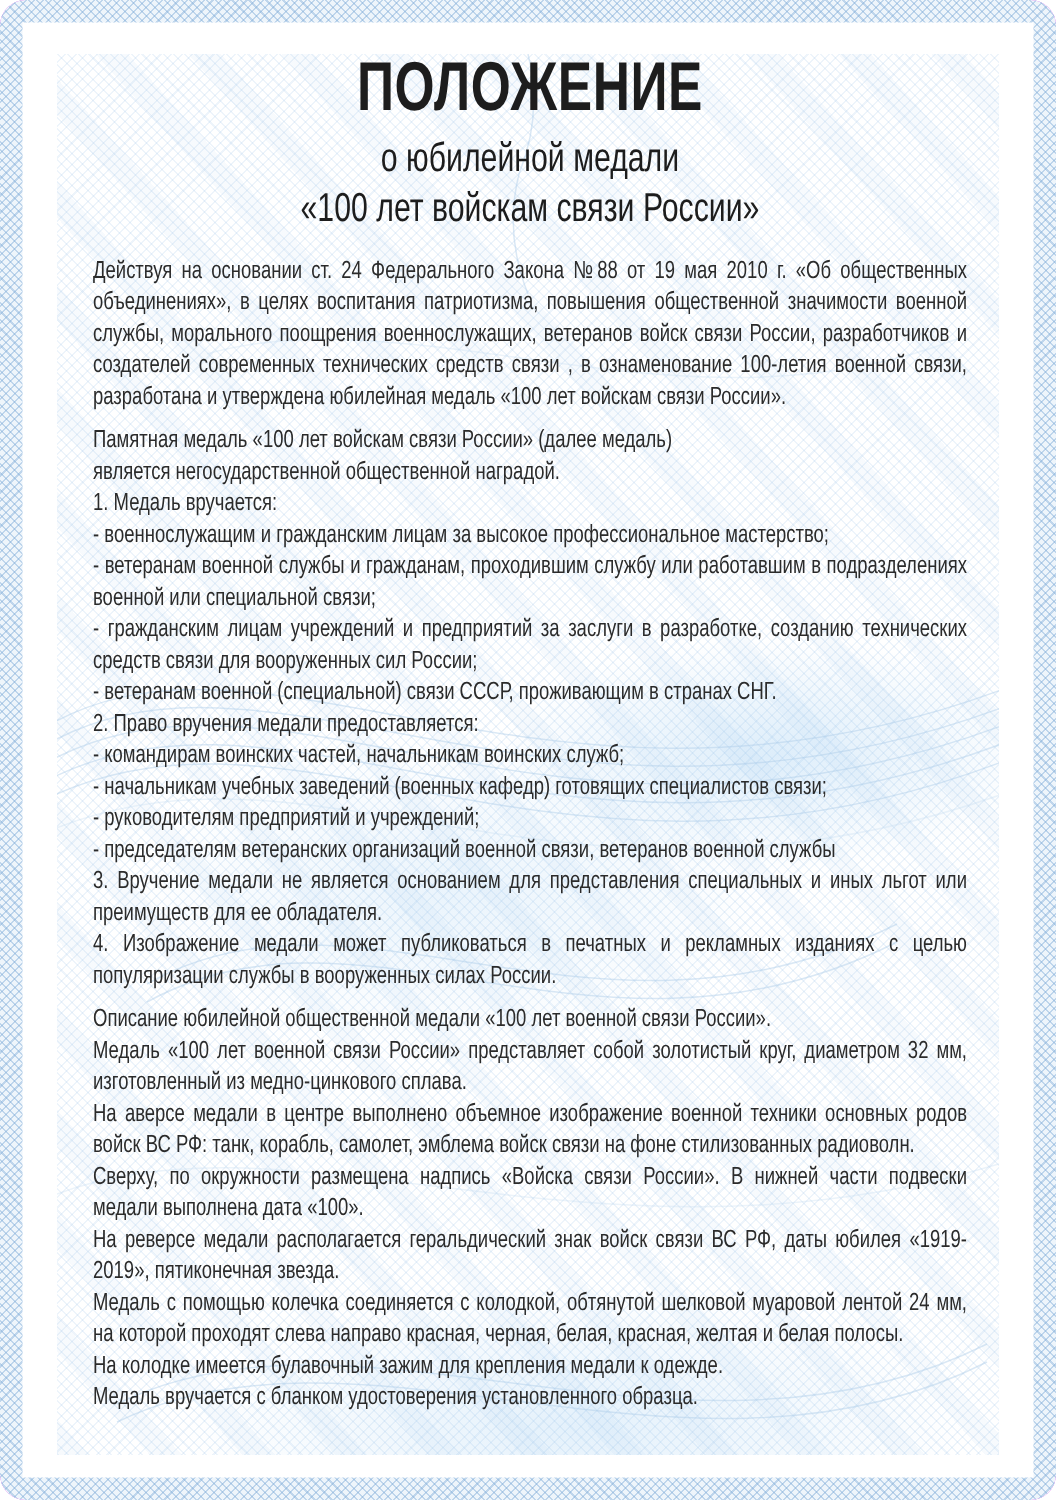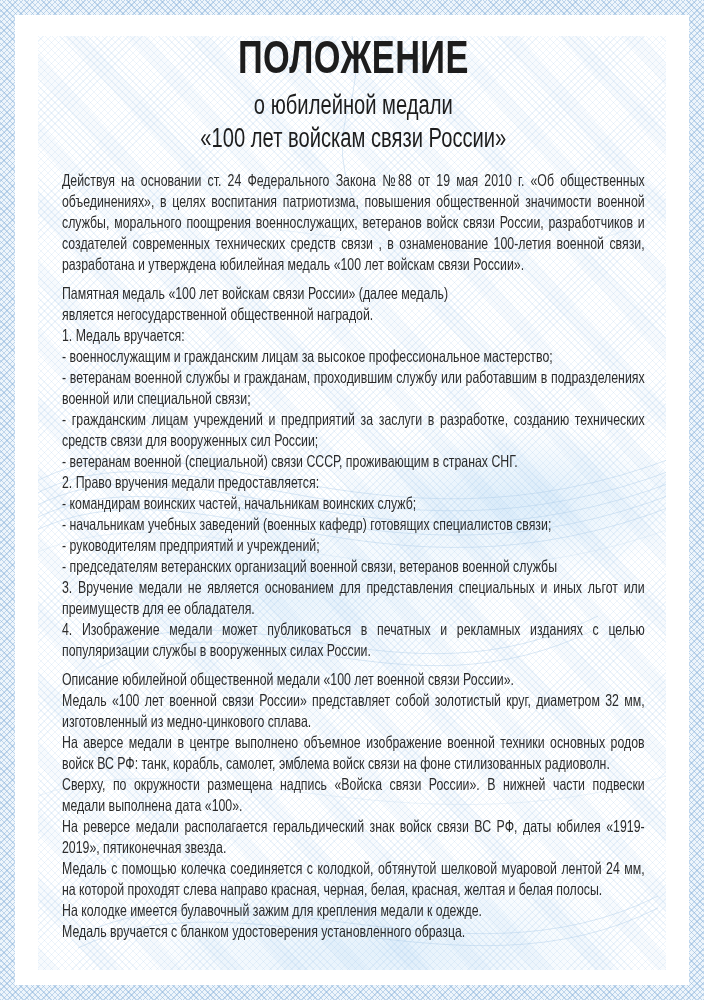--- a/index.html
+++ b/index.html
@@ -1,18 +1,19 @@
 <!DOCTYPE html>
 <html><head>
 <meta charset="utf-8">
 <style>
   html,body{margin:0;padding:0;background:#ffffff;}
   .page{
     position:relative;width:704px;height:1000px;overflow:hidden;background:#d946ef;
     font-family:"Liberation Sans",sans-serif;
+    border-radius:17px;
   }
   
   .edge-band{
     position:absolute;inset:0;
     background:
       repeating-linear-gradient(45deg, rgba(125,170,215,.42) 0 1px, rgba(255,255,255,0) 1px 4px),
       repeating-linear-gradient(-45deg, rgba(125,170,215,.42) 0 1px, rgba(255,255,255,0) 1px 4px),
       #eef5fb;
   }
   .edge-mask{position:absolute;inset:15px;background:#ffffff;}

